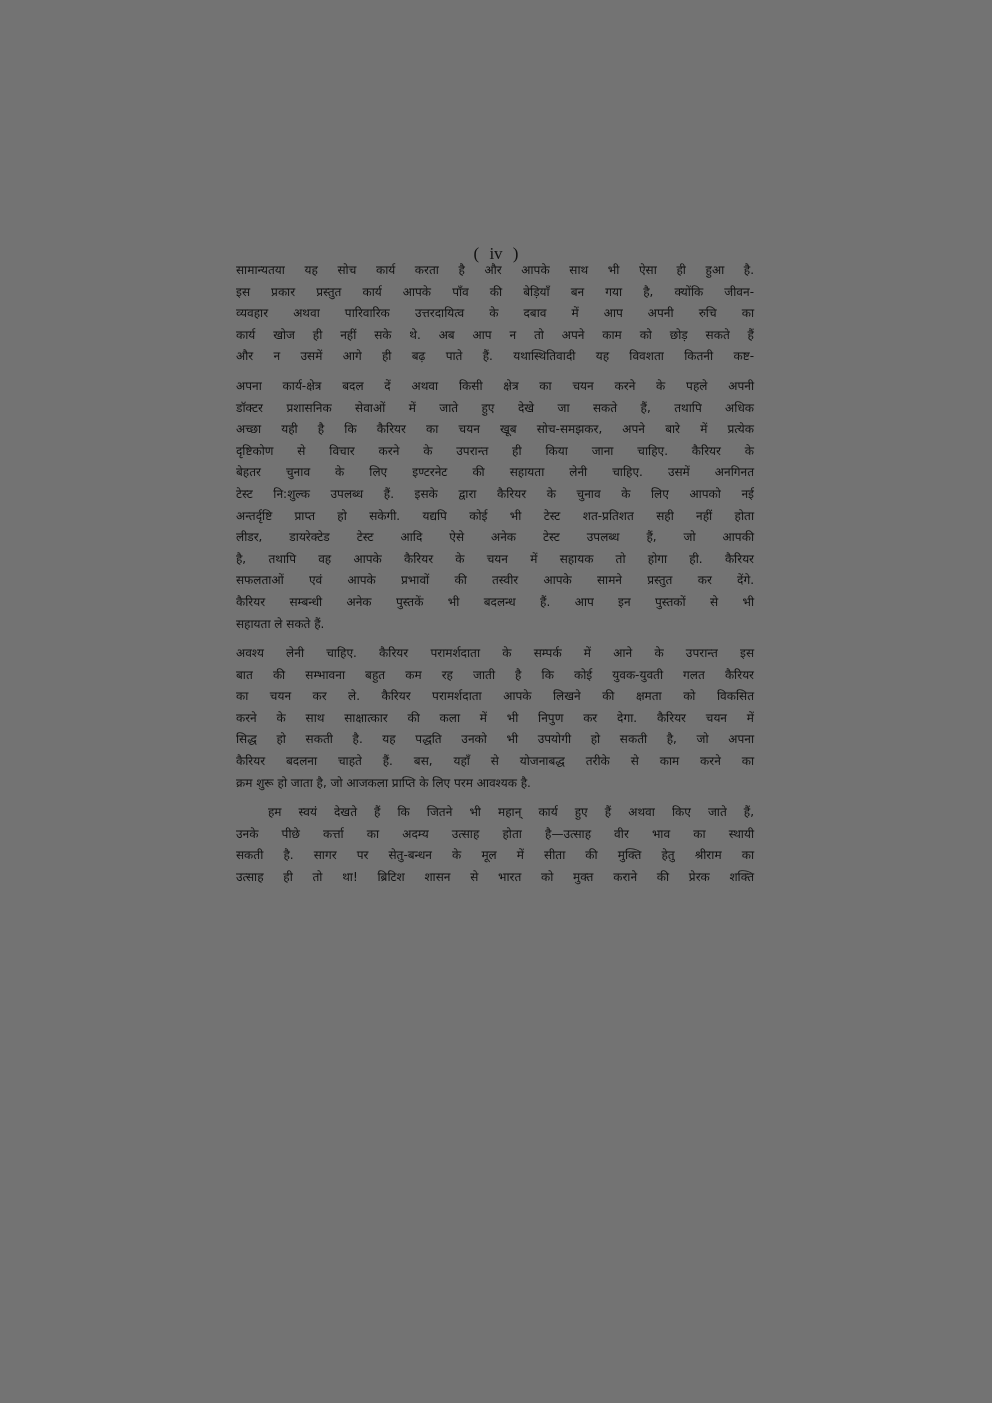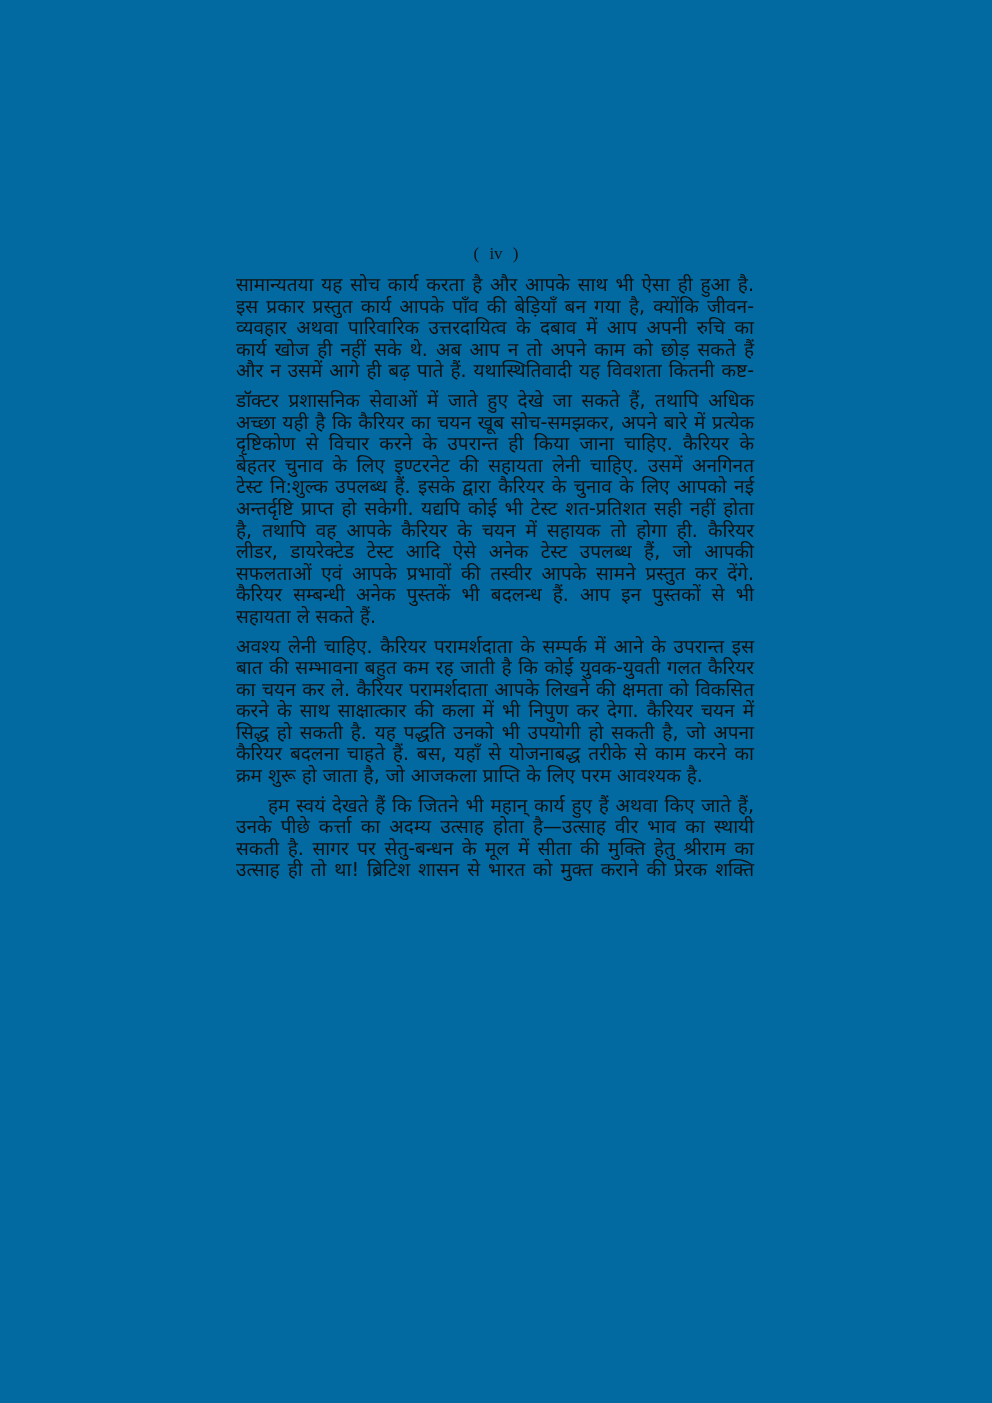--- a/index.html
+++ b/index.html
@@ -1,25 +1,25 @@
 <!DOCTYPE html>
 <html><head>
   <meta charset="utf-8">
   <style>
     html, body { margin: 0; padding: 0; background: #ffffff; }
     body { width: 992px; height: 1403px; position: relative; overflow: hidden; }
-    .page { position: absolute; left: 0; top: 0; width: 992px; height: 1403px; background: #0369a1; }
+    .page { position: absolute; left: 0; top: 0; width: 992px; height: 1403px; background: #737373; }
     .page-number {
       position: absolute; left: 0; width: 992px; top: 244px; text-align: center;
       font-family: "Liberation Serif", serif; font-size: 17px; color: #111;
       word-spacing: 6px;
     }
     .body-text {
-      position: absolute; left: 236px; width: 518px; top: 274px;
-      font-family: "DejaVu Sans", sans-serif; font-size: 19px; color: #111;
+      position: absolute; left: 236px; width: 518px; top: 260px;
+      font-family: "DejaVu Sans", sans-serif; font-size: 12px; color: #111;
     }
     .para { margin: 0; }
     .line {
       display: block; height: 21.6px; line-height: 21.6px; white-space: nowrap;
       text-align: justify; text-align-last: justify; overflow: visible;
     }
     .line.last { text-align-last: left; }
     .line.indent { padding-left: 32px; }
     .gap { height: 8px; }
   </style>
@@ -33,28 +33,29 @@
     <div class="para">
       <span class="line">सामान्यतया यह  सोच कार्य करता है और आपके साथ भी ऐसा ही हुआ है.</span>
       <span class="line">इस प्रकार प्रस्तुत कार्य आपके पाँव की बेड़ियाँ बन गया है, क्योंकि जीवन-</span>
       <span class="line">व्यवहार अथवा पारिवारिक उत्तरदायित्व के दबाव में आप अपनी रुचि का</span>
       <span class="line">कार्य खोज ही नहीं सके थे. अब आप न तो अपने काम को छोड़ सकते हैं</span>
       <span class="line">और न उसमें आगे ही बढ़ पाते हैं. यथास्थितिवादी यह विवशता कितनी कष्ट-</span>
     </div>
     <div class="gap"></div>
 
     <div class="para">
+      <span class="line">अपना कार्य-क्षेत्र बदल दें अथवा किसी क्षेत्र का चयन करने के पहले अपनी</span>
       <span class="line">डॉक्टर प्रशासनिक सेवाओं में जाते हुए देखे जा सकते हैं, तथापि अधिक</span>
       <span class="line">अच्छा यही है कि कैरियर का चयन खूब सोच-समझकर, अपने बारे में प्रत्येक</span>
       <span class="line">दृष्टिकोण से विचार करने के उपरान्त ही किया जाना चाहिए. कैरियर के</span>
       <span class="line">बेहतर चुनाव के लिए इण्टरनेट की सहायता लेनी चाहिए. उसमें अनगिनत</span>
       <span class="line">टेस्ट नि:शुल्क उपलब्ध हैं. इसके द्वारा कैरियर के चुनाव के लिए आपको नई</span>
       <span class="line">अन्तर्दृष्टि प्राप्त हो सकेगी. यद्यपि कोई भी टेस्ट शत-प्रतिशत सही नहीं  होता</span>
+      <span class="line">लीडर, डायरेक्टेड टेस्ट आदि ऐसे अनेक टेस्ट उपलब्ध हैं, जो आपकी</span>
       <span class="line">है, तथापि  वह  आपके कैरियर के चयन में सहायक तो होगा ही. कैरियर</span>
-      <span class="line">लीडर, डायरेक्टेड टेस्ट आदि ऐसे अनेक टेस्ट उपलब्ध हैं, जो आपकी</span>
       <span class="line">सफलताओं एवं आपके प्रभावों की तस्वीर आपके सामने प्रस्तुत कर देंगे.</span>
       <span class="line">कैरियर सम्बन्धी अनेक पुस्तकें भी बदलन्ध हैं. आप इन पुस्तकों से भी</span>
       <span class="line last">सहायता ले सकते हैं.</span>
     </div>
     <div class="gap"></div>
 
     <div class="para">
       <span class="line">अवश्य लेनी चाहिए. कैरियर परामर्शदाता के सम्पर्क में आने के उपरान्त इस</span>
       <span class="line">बात की सम्भावना बहुत कम रह जाती है कि कोई युवक-युवती गलत कैरियर</span>
       <span class="line">का चयन कर ले. कैरियर परामर्शदाता आपके लिखने की क्षमता को विकसित</span>

